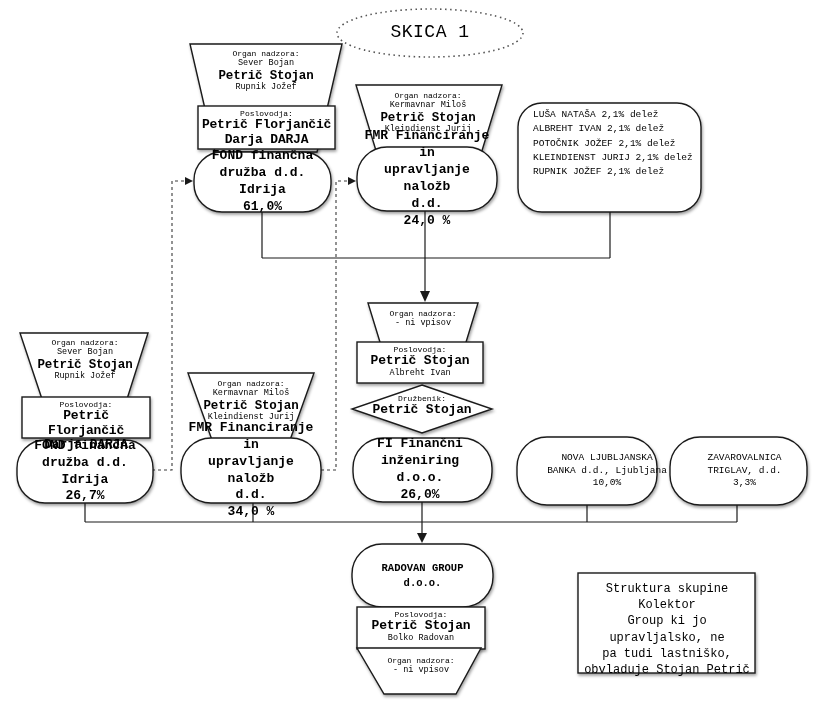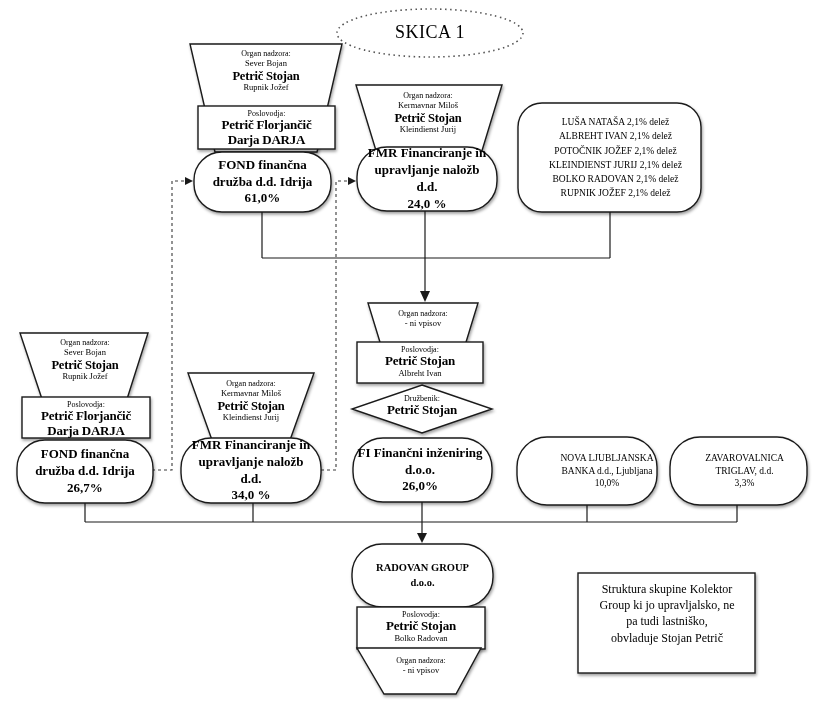--- a/index.html
+++ b/index.html
@@ -1,18 +1,18 @@
 <!DOCTYPE html>
 <html><head>
 <meta charset="utf-8">
 <style>
   html,body { margin:0; padding:0; background:#ffffff; }
   #stage {
     position:relative; width:821px; height:702px; background:#ffffff;
-    font-family:Liberation Serif, serif; color:#000; overflow:hidden;
+    font-family:Liberation Mono, monospace; color:#000; overflow:hidden;
   }
   svg#diagram { position:absolute; left:0; top:0; }
   .shape { fill:#ffffff; stroke:#1a1a1a; stroke-width:1.4; filter:drop-shadow(1.5px 2.5px 1.5px rgba(0,0,0,0.38)); }
   .conn  { stroke:#1a1a1a; stroke-width:1.2; fill:none; }
   .dash  { stroke:#3a3a3a; stroke-width:1.1; fill:none; stroke-dasharray:3 3; }
   .ahead { fill:#1a1a1a; stroke:none; }
   .ellipse-dot { fill:none; stroke:#555; stroke-width:1.6; stroke-dasharray:1.5 3.5; }
 
   .txt { position:absolute; text-align:center; line-height:1.15; }
   .flexc { display:flex; flex-direction:column; align-items:center; justify-content:center; }
@@ -110,26 +110,25 @@
     <div class="lab">Organ nadzora:</div>
     <div class="sm gap1">Kermavnar Miloš</div>
     <div class="bname">Petrič Stojan</div>
     <div class="sm">Kleindienst Jurij</div>
   </div>
   <div class="txt comp flexc" style="left:357px; top:147px; width:140px; height:64px;">FMR Financiranje in
 upravljanje naložb
 d.d.
 24,0 %</div>
 
-  <div class="shlist" style="position:absolute; left:533px; top:115px; width:165px;text-align:center;">
+  <div class="shlist" style="position:absolute; left:533px; top:108px; width:165px;">
     <div>LUŠA NATAŠA 2,1% delež</div>
     <div>ALBREHT IVAN 2,1% delež</div>
     <div>POTOČNIK JOŽEF  2,1% delež</div>
     <div>KLEINDIENST JURIJ 2,1% delež</div>
-    <div>BOLKO RADOVAN 2,1% delež</div>
     <div>RUPNIK JOŽEF 2,1% delež</div>
   </div>
 
   <div class="txt" style="left:368px; top:309px; width:110px;">
     <div class="lab">Organ nadzora:</div>
     <div class="sm gap1">- ni vpisov</div>
   </div>
   <div class="txt" style="left:357px; top:345px; width:126px;">
     <div class="lab">Poslovodja:</div>
     <div class="bname2">Petrič Stojan</div>

